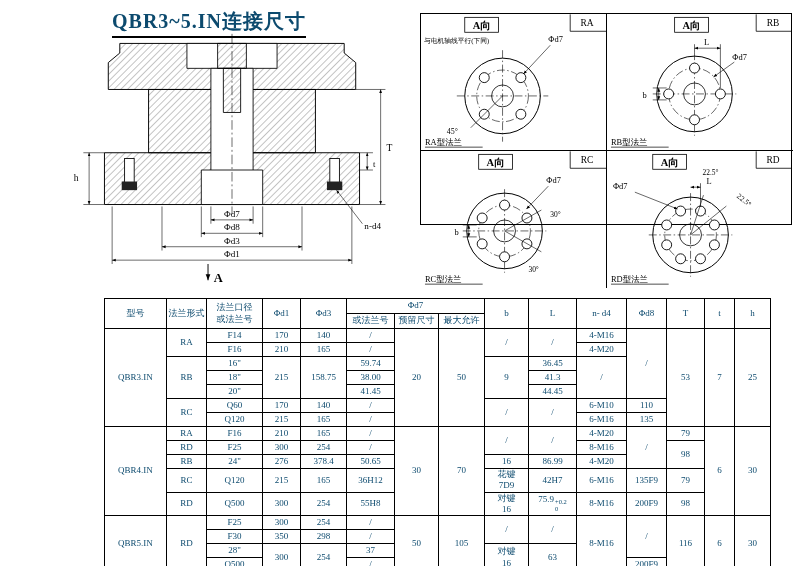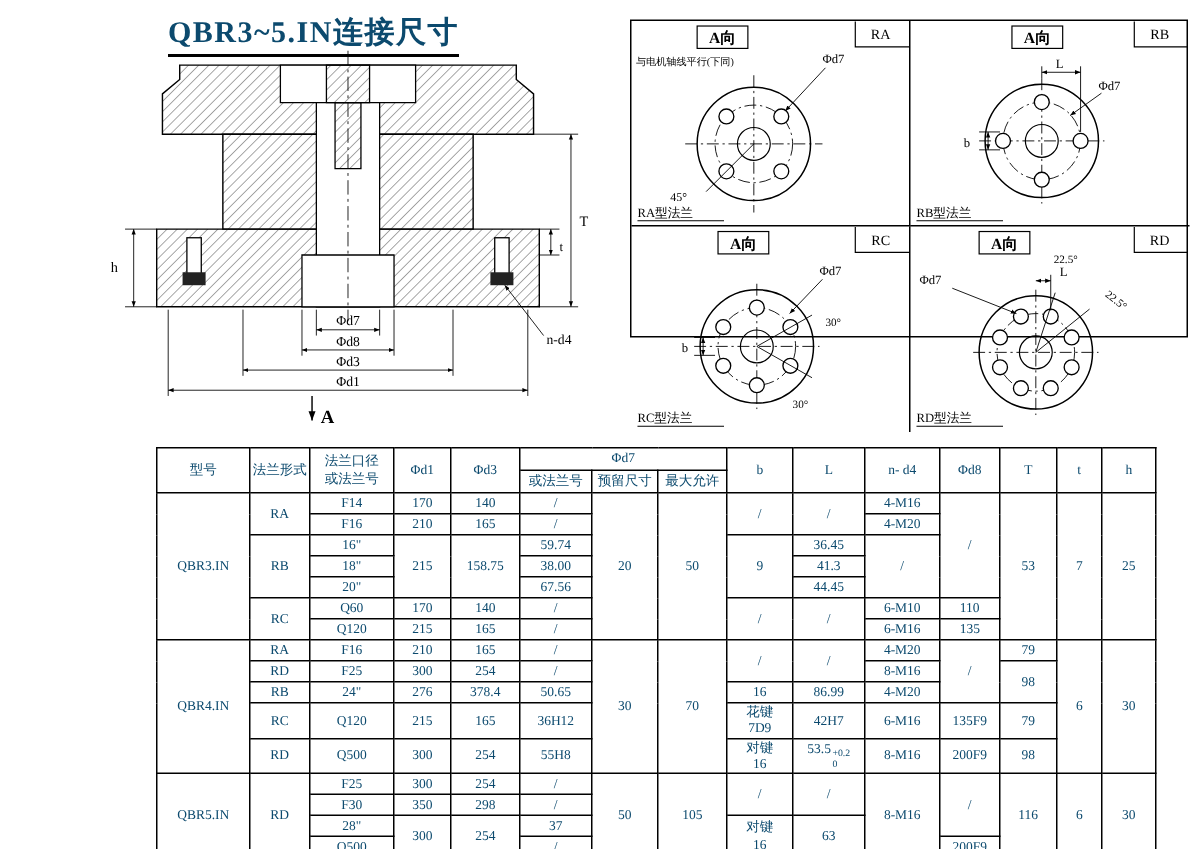--- a/index.html
+++ b/index.html
@@ -297,21 +297,21 @@
             <td>36.45</td>
             <td rowspan="3">/</td>
           </tr>
           <tr>
             <td>18"</td>
             <td>38.00</td>
             <td>41.3</td>
           </tr>
           <tr>
             <td>20"</td>
-            <td>67.56</td>
+            <td>41.45</td>
             <td>44.45</td>
           </tr>
           <tr>
             <td rowspan="2">RC</td>
             <td>Q60</td>
             <td>170</td>
             <td>140</td>
             <td>/</td>
             <td rowspan="2">/</td>
             <td rowspan="2">/</td>
@@ -376,21 +376,21 @@
             <td>79</td>
           </tr>
           <tr>
             <td>RD</td>
             <td>Q500</td>
             <td>300</td>
             <td>254</td>
             <td>55H8</td>
             <td>对键
 16</td>
-            <td><span>53.5</span><span class="tol"><span>+0.2</span><span>0</span></span></td>
+            <td><span>75.9</span><span class="tol"><span>+0.2</span><span>0</span></span></td>
             <td>8-M16</td>
             <td>200F9</td>
             <td>98</td>
           </tr>
           <tr>
             <td rowspan="4">QBR5.IN</td>
             <td rowspan="4">RD</td>
             <td>F25</td>
             <td>300</td>
             <td>254</td>

